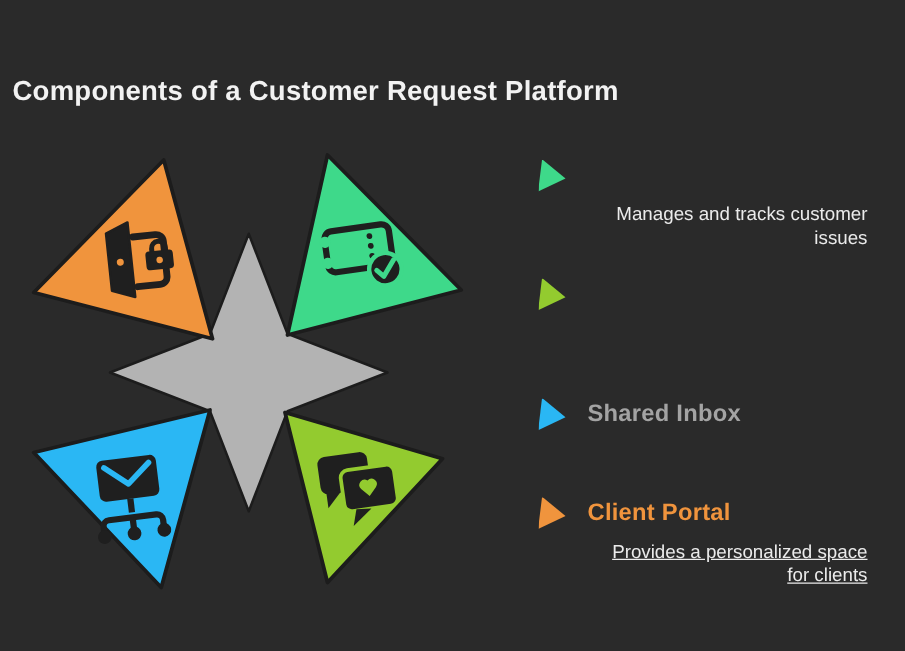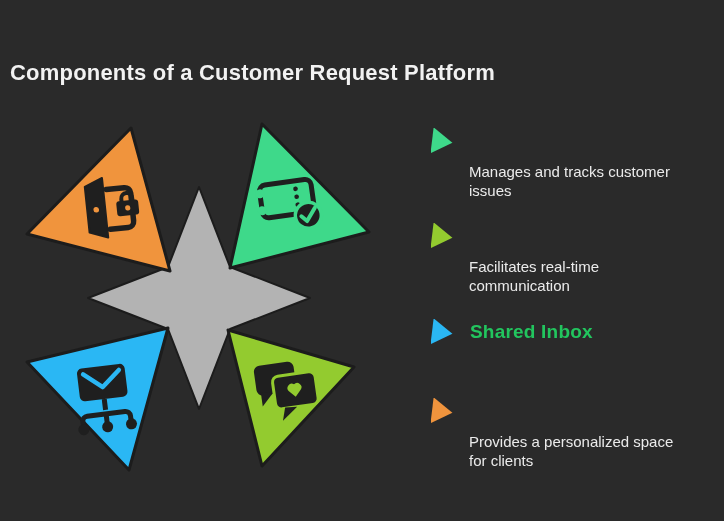--- a/index.html
+++ b/index.html
@@ -9,21 +9,21 @@
   }
   .title{
     position:absolute;top:50px;left:0;width:100%;text-align:left;
     font-size:22px;font-weight:bold;letter-spacing:.2px;margin:10px;
   }
   .diagram{position:absolute;left:0;top:0;width:724px;height:521px;}
   .legend{position:absolute;left:431px;top:0;width:270px;}
   .legend-item{position:absolute;left:0;width:260px;}
   .li-head{display:flex;align-items:center;gap:17px;height:30px;}
   .li-title{font-size:19px;font-weight:bold;letter-spacing:.2px;white-space:nowrap;}
-  .li-desc{margin-left:38px;margin-top:6px;width:225px;font-size:15px;line-height:19px;}
+  .li-desc{margin-left:38px;margin-top:6px;width:225px;font-size:15px;line-height:19px;text-align:right;}
   .arrow-svg{flex:0 0 auto;display:block;}
 </style>
 </head>
 <body>
 
 <div class="canvas" style="background: rgb(42, 42, 42);">
 
   <h1 class="title" style="color: rgb(242, 242, 242);">Components of a Customer Request Platform</h1>
 
   <svg class="diagram" viewBox="0 0 724 521" xmlns="http://www.w3.org/2000/svg">
@@ -88,35 +88,35 @@
       </div>
       <div class="li-desc" style="color: rgb(235, 235, 235);">Manages and tracks customer issues</div>
     </div>
 
     <div class="legend-item" style="top:221px">
       <div class="li-head">
         <svg class="arrow-svg" width="22" height="27" viewBox="0 0 22 27">
           <polygon points="1,0.5 1,26.5 21.5,13.5" transform="rotate(7 11 13.5)" fill="#93cb2f"></polygon>
         </svg>
       </div>
-      <div class="li-desc" style="color: rgb(235, 235, 235);">Facilitates real-time communication</div>
     </div>
 
     <div class="legend-item" style="top:317px">
       <div class="li-head">
         <svg class="arrow-svg" width="22" height="27" viewBox="0 0 22 27">
           <polygon points="1,0.5 1,26.5 21.5,13.5" transform="rotate(7 11 13.5)" fill="#2ab7f4"></polygon>
         </svg>
-        <span class="li-title" style="color: #22c55e;">Shared Inbox</span>
+        <span class="li-title" style="color: #a3a3a3;">Shared Inbox</span>
       </div>
     </div>
 
     <div class="legend-item" style="top:396px">
       <div class="li-head">
         <svg class="arrow-svg" width="22" height="27" viewBox="0 0 22 27">
           <polygon points="1,0.5 1,26.5 21.5,13.5" transform="rotate(7 11 13.5)" fill="#f0943d"></polygon>
         </svg>
+        <span class="li-title" style="color: rgb(240, 148, 61);">Client Portal</span>
       </div>
-      <div class="li-desc" style="color: rgb(235, 235, 235);">Provides a personalized space for clients</div>
+      <div class="li-desc" style="color: rgb(235, 235, 235); text-decoration: underline;">Provides a personalized space for clients</div>
     </div>
 
   </div>
 </div>
 
 </body></html>

